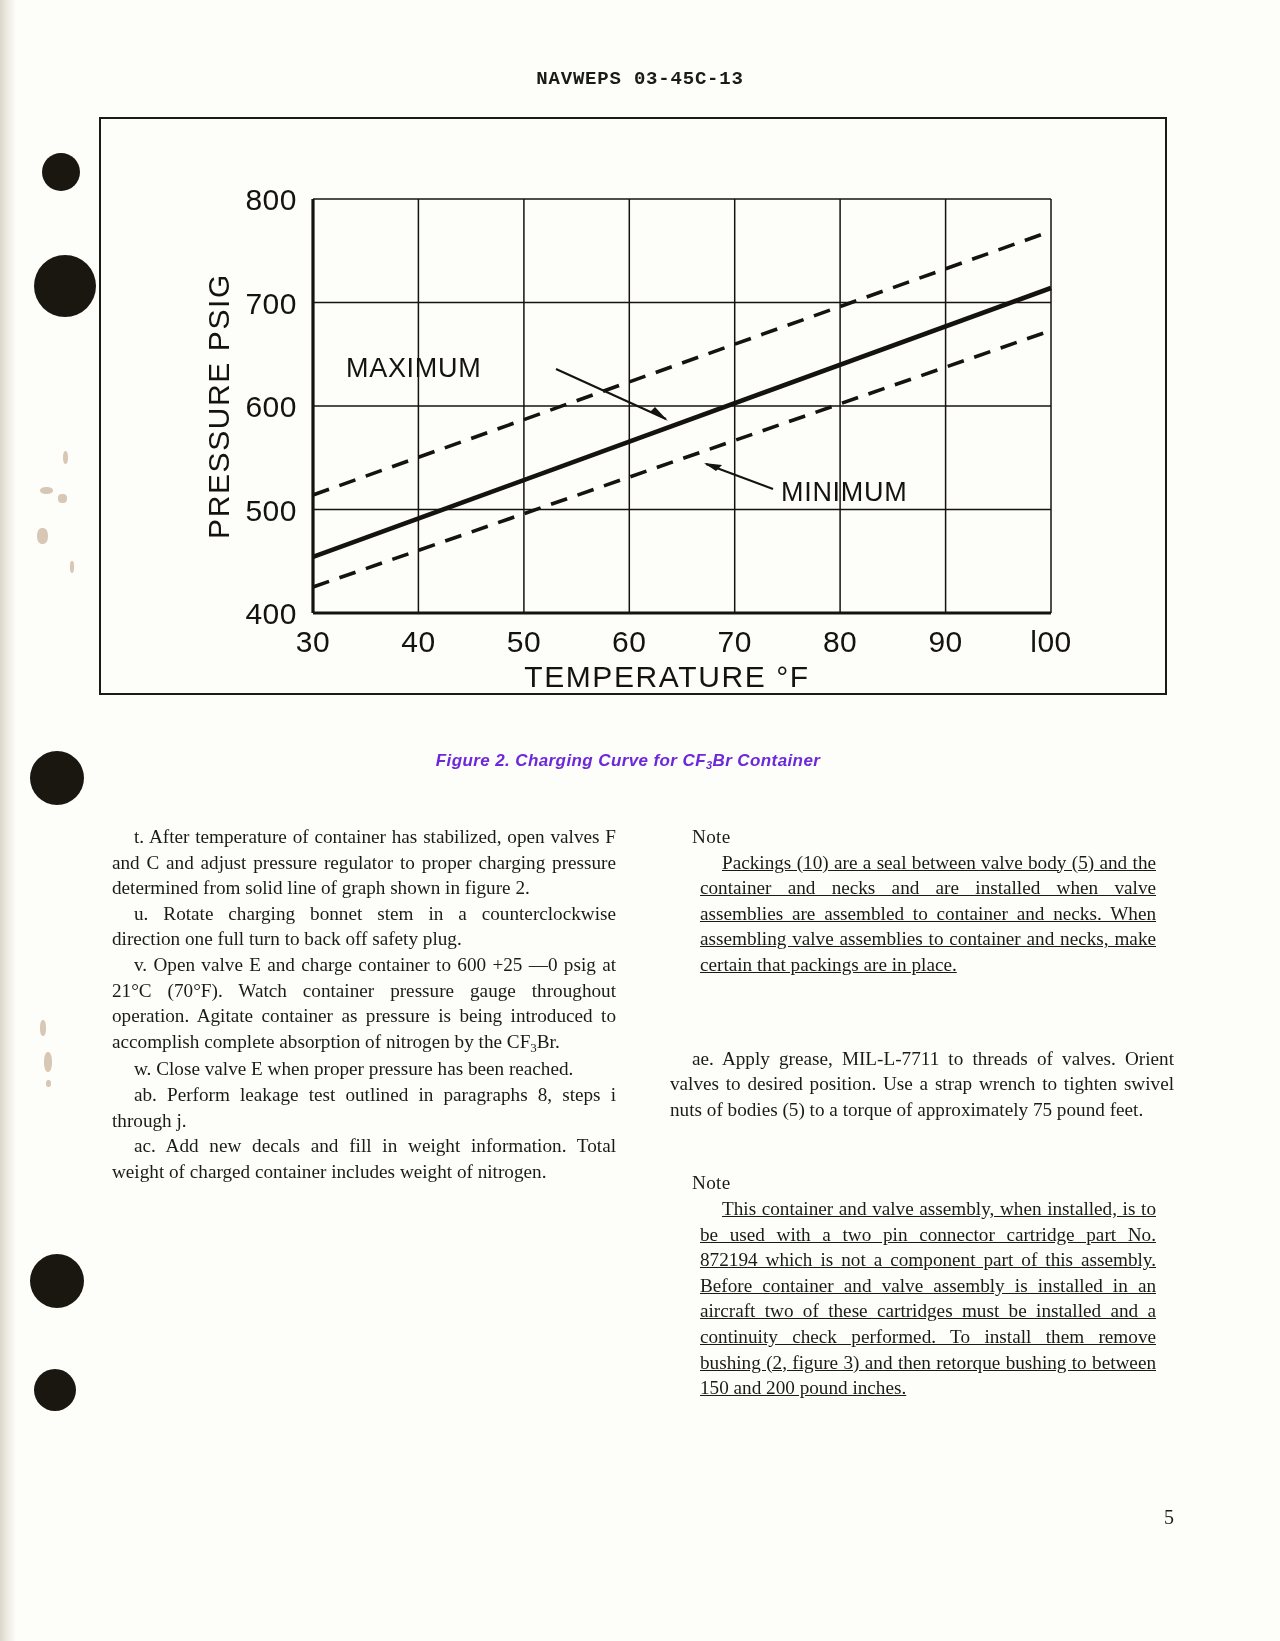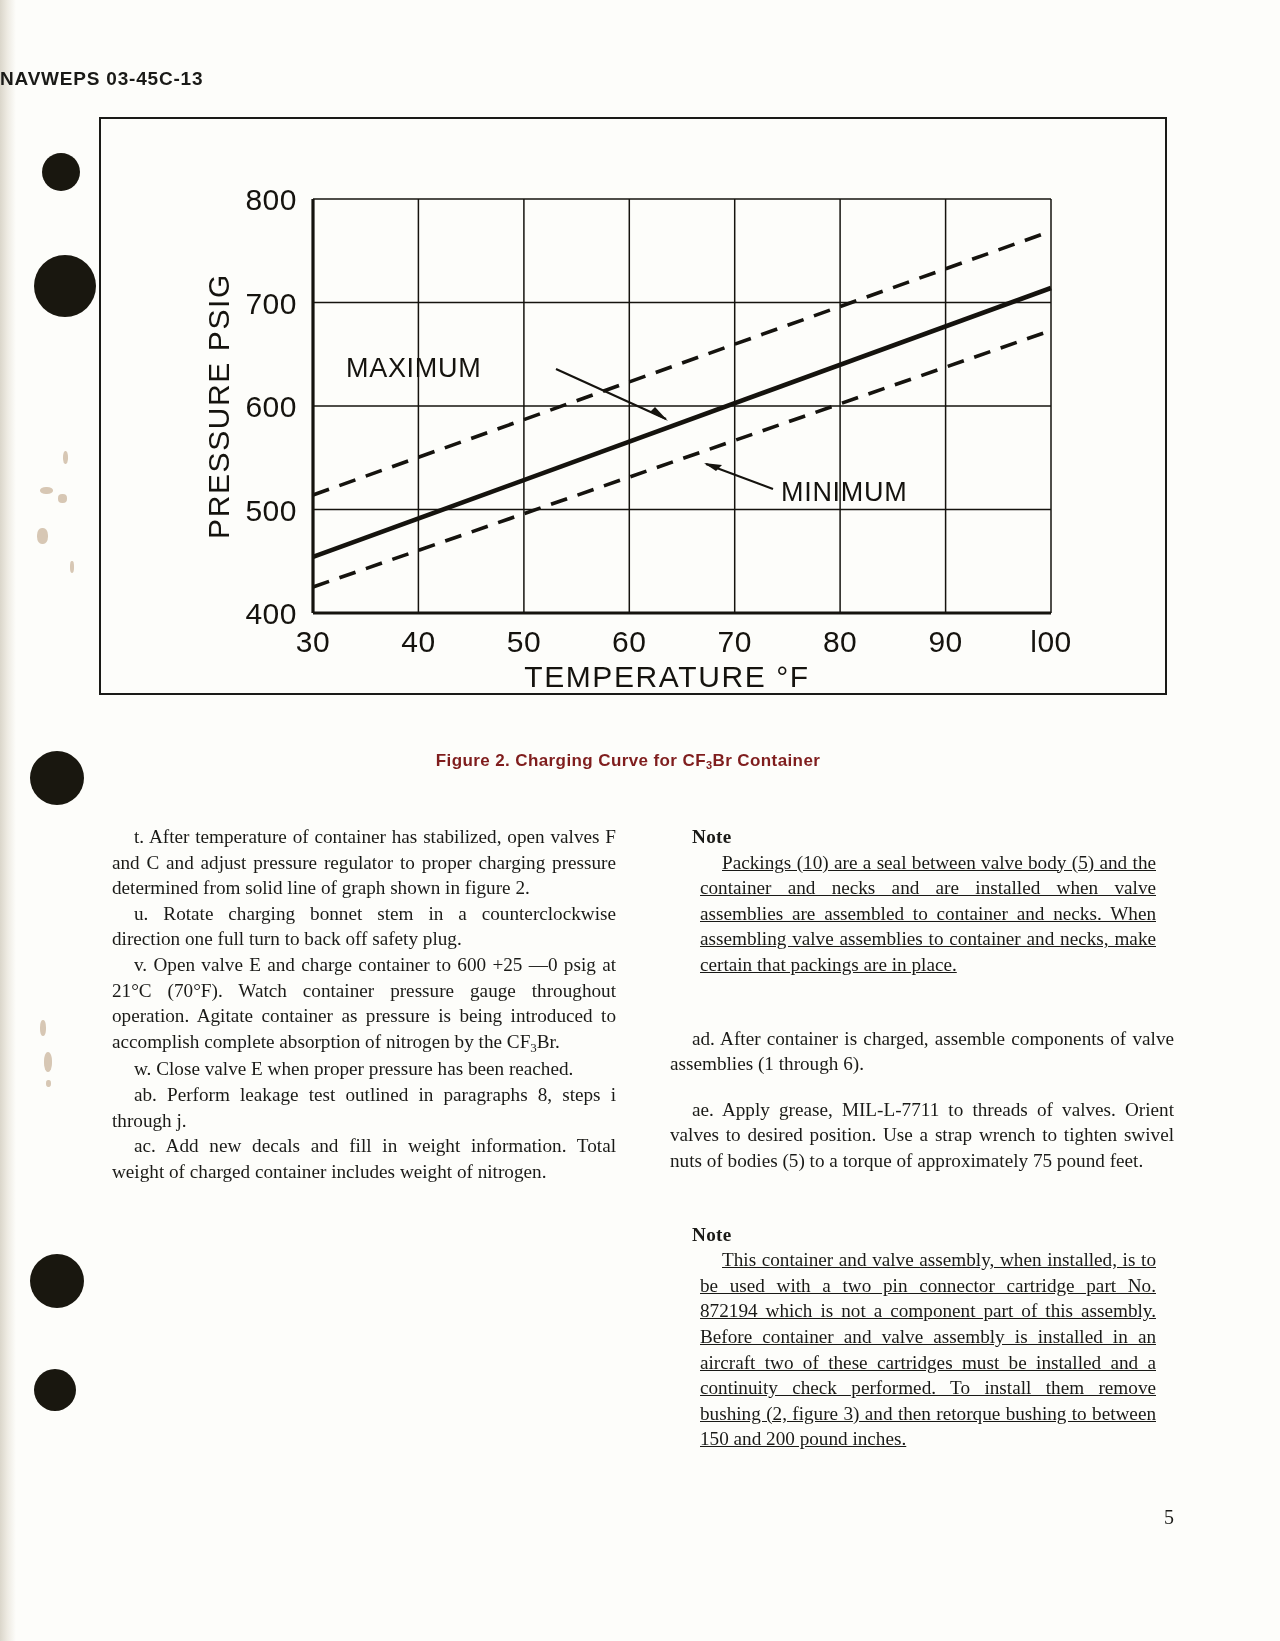--- a/index.html
+++ b/index.html
@@ -39,22 +39,22 @@
     background: linear-gradient(to right, #cfc9bb 0%, #e8e4da 45%, #fdfdfa 100%);
     opacity: .75;
   }
 
   
   .doc-header {
     position: absolute;
     top: 68px;
     left: 0;
     width: 1280px;
-    text-align: left;
-    font-family: Liberation Sans, sans-serif;
+    text-align: center;
+    font-family: Liberation Mono, monospace;
     font-weight: bold;
     font-size: 19px;
     letter-spacing: 0.8px;
     color: #1a1a17;
   }
 
   
   .figure-box {
     position: absolute;
     left: 99px;
@@ -103,23 +103,24 @@
 
   
   .fig-caption {
     position: absolute;
     top: 751px;
     left: 0;
     width: 1256px;
     text-align: center;
     font-family: "Liberation Sans", sans-serif;
     font-weight: bold;
+    font-style: italic;
     font-size: 17px;
     letter-spacing: 0.4px;
-    color: #7f1d1d;
+    color: #6d28d9;
   }
   .fig-caption sub {
     font-size: 11px;
     vertical-align: baseline;
     position: relative;
     top: 3px;
   }
 
   
   .columns {
@@ -140,21 +141,21 @@
     line-height: 25.6px;
     text-align: justify;
     text-indent: 22px;
     color: #1a1a17;
     hyphens: manual;
   }
   .col p + p { margin-top: 0; }
 
   .note-head {
     font-family: "Liberation Sans", sans-serif;
-    font-weight: bold;
+    font-weight: normal;
     font-size: 17px;
     text-align: center;
     text-indent: 0;
     margin: 0 0 6px 0;
     letter-spacing: .3px;
   }
   .note-body {
     margin: 0 0 0 0;
     padding: 0 18px 0 30px;
     font-family: "Liberation Serif", serif;
@@ -278,21 +279,20 @@
       <p>ab. Perform leakage test outlined in paragraphs 8, steps i through j.</p>
       <p>ac. Add new decals and fill in weight information. Total weight of charged container includes weight of nitrogen.</p>
     </div>
 
     <div class="col">
       <p class="note-head">Note</p>
       <p class="note-body">Packings (10) are a seal between valve body (5) and the container and necks and are installed when valve assemblies are assembled to container and necks. When assembling valve assemblies to container and necks, make certain that packings are in place.</p>
 
       <div class="gap-lg"></div>
 
-      <p>ad. After container is charged, assemble components of valve assemblies (1 through 6).</p>
 
       <div class="gap-sm"></div>
 
       <p>ae. Apply grease, MIL-L-7711 to threads of valves. Orient valves to desired position. Use a strap wrench to tighten swivel nuts of bodies (5) to a torque of approximately 75 pound feet.</p>
 
       <div class="gap-lg"></div>
 
       <p class="note-head">Note</p>
       <p class="note-body">This container and valve assembly, when installed, is to be used with a two pin connector cartridge part No. 872194 which is not a component part of this assembly. Before container and valve assembly is installed in an aircraft two of these cartridges must be installed and a continuity check performed. To install them remove bushing (2, figure 3) and then retorque bushing to between 150 and 200 pound inches.</p>
     </div>

